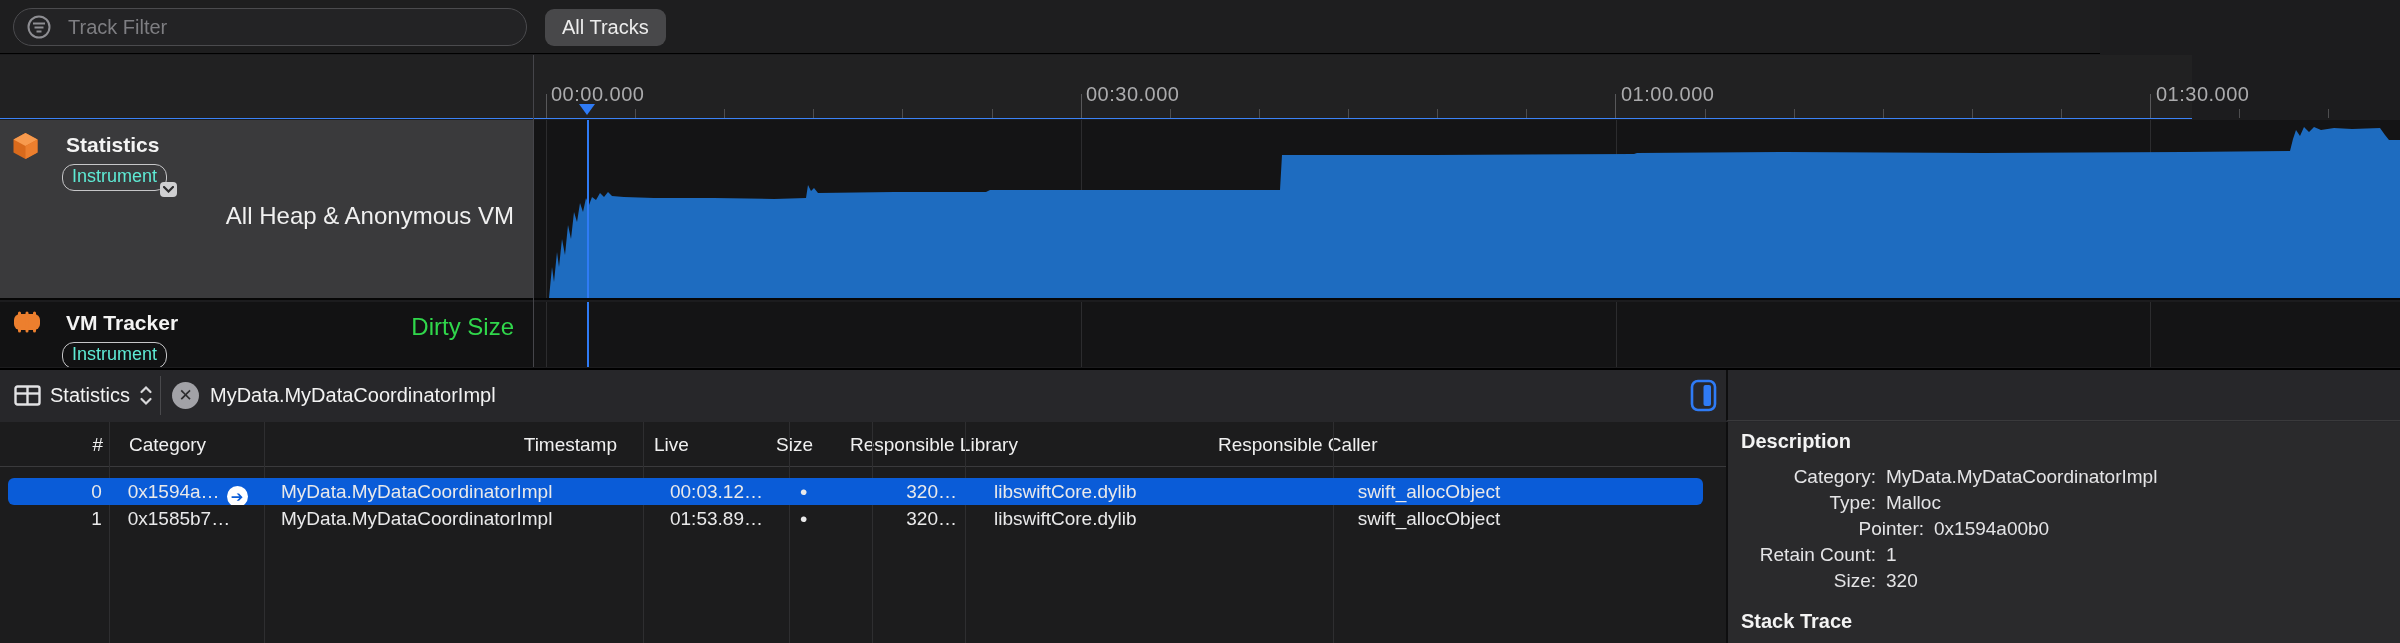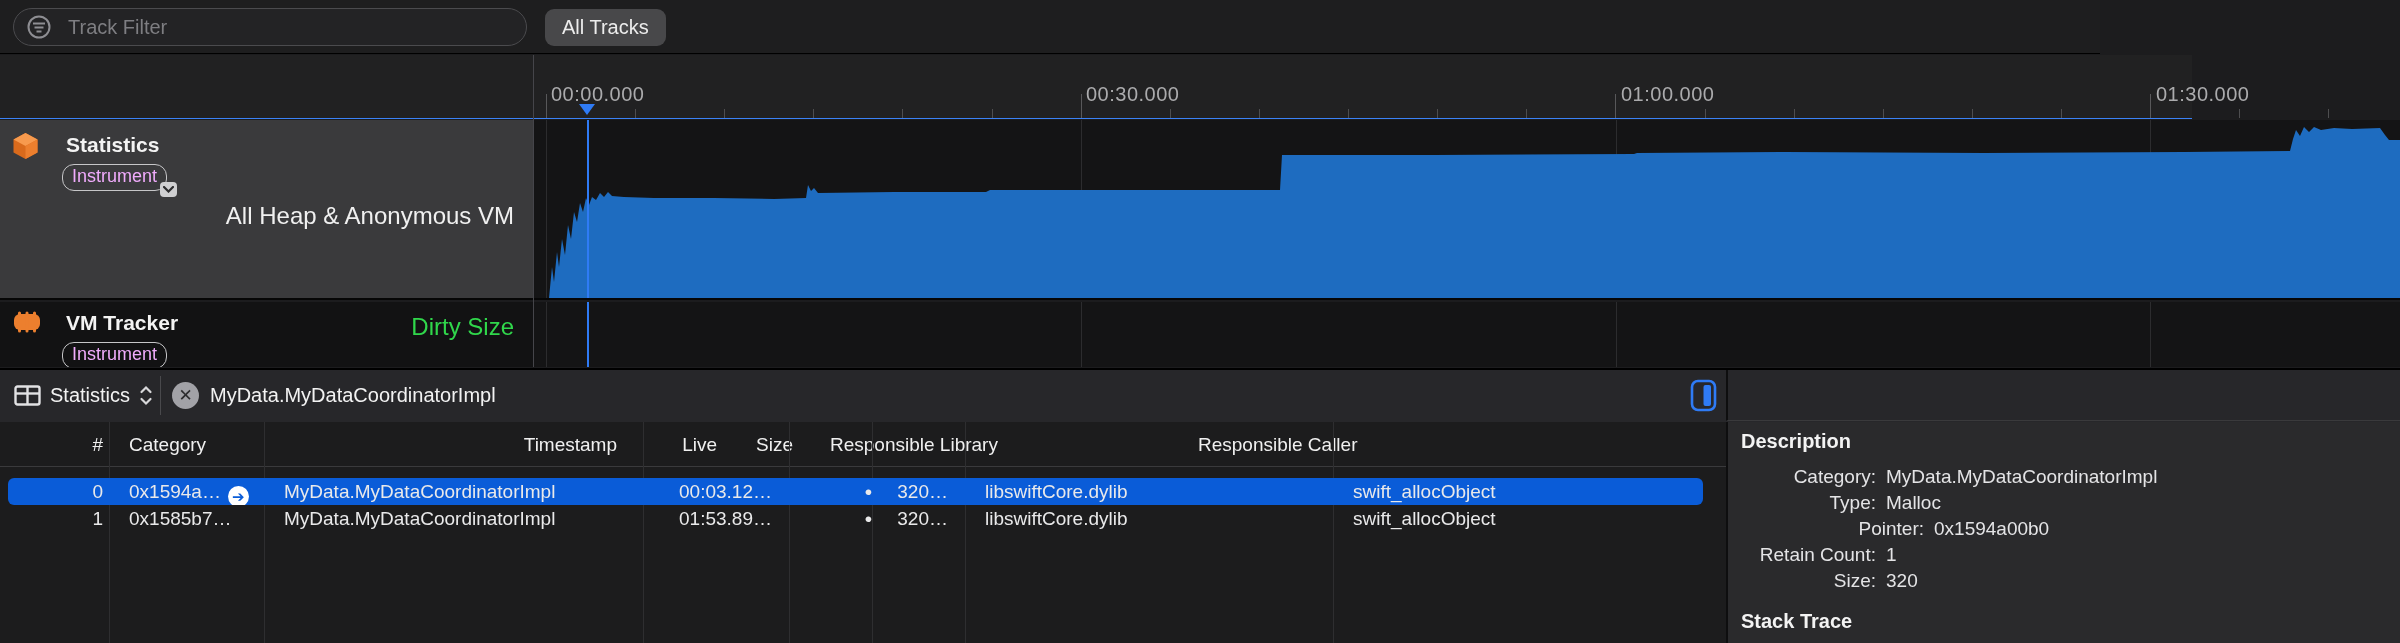--- a/index.html
+++ b/index.html
@@ -26,21 +26,21 @@
   .track { position:absolute; left:0; width:2400px; overflow:hidden; }
   #track-alloc { top:120px; height:180px; border-bottom:2px solid #060606; }
   #track-vm    { top:302px; height:65px; }
   .track-head  { position:absolute; left:0; top:0; bottom:0; width:533px; }
   #track-alloc .track-head { background:#3a3a3c; }
   #track-vm    .track-head { background:#121213; }
   .lane { position:absolute; left:534px; right:0; top:0; bottom:0; background:#141415; }
 
   .track-title { position:absolute; left:66px; font-size:21px; font-weight:bold; color:#f3f3f3; }
   .track-icon  { position:absolute; left:12px; }
-  .inst-badge  { position:absolute; left:62px; border:1.5px solid #c6c6c8; border-radius:12px; color:#f0abfc;
+  .inst-badge  { position:absolute; left:62px; border:1.5px solid #c6c6c8; border-radius:12px; color:#5eead4;
                  font-size:18px; padding:1px 9px 3px 9px; background:transparent; }
   .badge-chev  { position:absolute; width:17px; height:15px; background:#cfcfd1; border-radius:4px;
                  display:flex; align-items:center; justify-content:center; }
   .lane-label  { position:absolute; right:19px; font-size:24px; color:#f0f0f0; }
   .lane-label.green { color:#30d74b; }
 
   #playhead-tri { position:absolute; top:104px; width:0; height:0; border-left:8px solid transparent;
                   border-right:8px solid transparent; border-top:11px solid #2f7bf5; z-index:6; }
   .playhead-line { position:absolute; top:0; bottom:0; width:2px; background:#2f7bf5; z-index:4; }
 
@@ -58,21 +58,21 @@
 
   #table { position:absolute; left:0; top:52px; width:1726px; height:223px; background:#1c1c1d; overflow:hidden; }
   .col-div { position:absolute; top:0; bottom:0; width:1px; background:#2e2e30; }
   #thead { position:absolute; left:0; top:0; width:1726px; height:45px; display:flex; border-bottom:1px solid #3a3a3c; }
   #thead .hcell { font-size:19px; color:#f0f0f0; line-height:45px; white-space:nowrap; overflow:hidden; }
   #tbody { position:absolute; left:0; top:56px; width:1726px; }
   .trow { position:relative; width:1726px; height:27px; display:flex; }
   .trow .rowbg { position:absolute; left:8px; right:23px; top:0; bottom:0; border-radius:6px; }
   .trow.sel .rowbg { background:#0a5cd8; }
   .tcell { position:relative; font-size:19px; color:#e9e9ea; line-height:27px; white-space:nowrap; overflow:hidden; }
-  .al { text-align:left; padding-left:20px; } .ar { text-align:right; padding-right:17px; } .ac { text-align:right; }
+  .al { text-align:left; padding-left:20px; } .ar { text-align:right; padding-right:17px; } .ac { text-align:left;margin-left:20px; }
   .cell-num { padding-right:6px; }
   .arrow-circle { display:inline-flex; width:21px; height:21px; border-radius:50%; background:#fff; color:#0a5cd8;
                   font-size:15px; font-weight:bold; align-items:center; justify-content:center; vertical-align:-4px; margin-left:7px; }
   .live-dot { font-size:21px; }
 
   #inspector { position:absolute; left:1726px; top:52px; width:674px; height:223px; background:#2a2a2c; border-left:2px solid #0e0e0f; }
   #itoolbar  { position:absolute; left:1726px; top:0; width:674px; height:51px; background:#27272a; border-left:2px solid #0e0e0f; border-bottom:1px solid #3a3a3c; }
   .sec-title { position:absolute; left:13px; font-size:20px; font-weight:bold; color:#f3f3f3; }
   .ifield { position:absolute; left:0; width:660px; height:26px; display:flex; font-size:19px; }
   .ifield .flabel { width:148px; text-align:right; color:#e4e4e6; }

